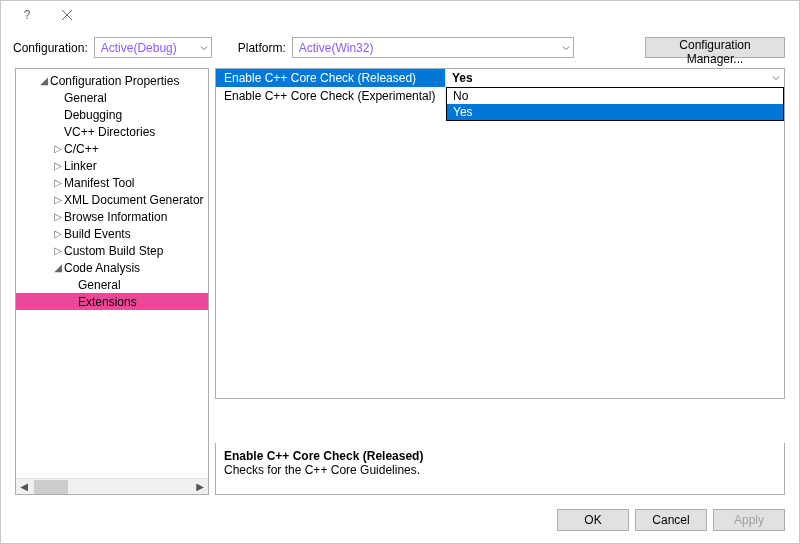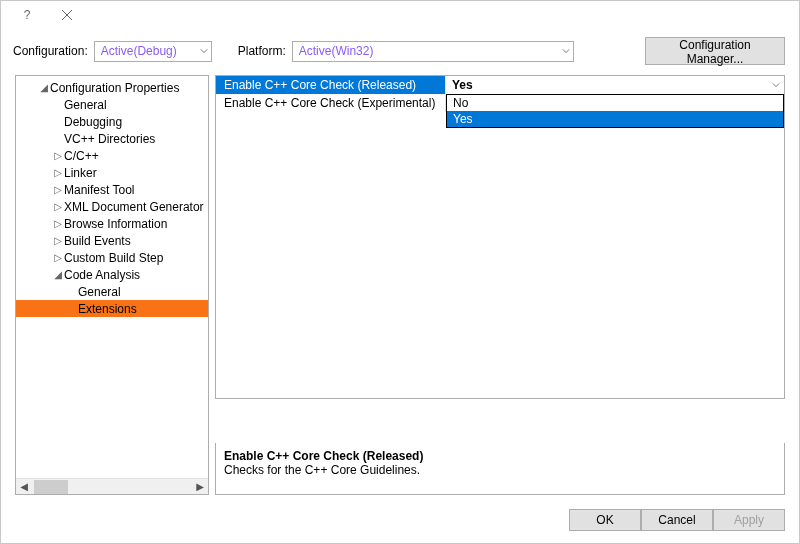--- a/index.html
+++ b/index.html
@@ -7,48 +7,48 @@
 .window { width: 800px; height: 544px; background: #fff; border: 1px solid #c8c8c8; display: flex; flex-direction: column; }
 .titlebar { height: 28px; display: flex; align-items: center; padding: 0 6px; background: #fff; color: #888; }
 .titlebar .title { flex: 1; font-size: 12px; }
 .titlebar .btn { width: 40px; height: 28px; display: flex; align-items: center; justify-content: center; color: #666; }
 .titlebar .btn svg { width: 10px; height: 10px; stroke: #666; stroke-width: 1; }
 .toolbar { display: flex; align-items: center; gap: 6px; padding: 8px 14px 10px 12px; }
 .toolbar label { color: #000; }
 .select { position: relative; }
 .select input { height: 21px; border: 1px solid #adadad; background: #fff; padding: 0 18px 0 6px; color: #8b5cf6; }
 .select .chev { position: absolute; right: 4px; top: 50%; transform: translateY(-50%); pointer-events: none; }
-.btn-flat { height: 28px; border: 1px solid #adadad; background: #e1e1e1; padding: 0 10px; color: #000; }
+.btn-flat { height: 21px; border: 1px solid #adadad; background: #e1e1e1; padding: 0 10px; color: #000; }
 .content { flex: 1; display: flex; gap: 6px; padding: 0 14px 6px 14px; min-height: 0; }
 .tree-wrap { width: 194px; border: 1px solid #adadad; background: #fff; display: flex; flex-direction: column; }
 .tree { flex: 1; overflow: hidden; padding-top: 3px; }
 .tree-row { height: 17px; display: flex; align-items: center; padding-left: 8px; color: #000; white-space: nowrap; }
 .tree-row .arrow { width: 12px; display: inline-flex; justify-content: center; color: #666; font-size: 10px;}
-.tree-row.sel { background: #f97316; }
+.tree-row.sel { background: #ec4899; }
 .ind1 { padding-left: 22px; }
 .ind2 { padding-left: 36px; }
 .ind3 { padding-left: 50px; }
 .hscroll { height: 16px; background: #f0f0f0; border-top: 1px solid #e3e3e3; display:flex; align-items:center;}
 .hscroll .thumb { width: 34px; height: 14px; background: #cdcdcd; margin-left:2px;}
 .hscroll .arrowbtn { width: 16px; height: 14px; display:flex;align-items:center;justify-content:center;color:#555;font-size:10px;}
 .right { flex: 1; display: flex; flex-direction: column; min-width: 0; gap: 44px; }
 .grid { flex: 1; border: 1px solid #adadad; background: #fff; position: relative; }
 .grow { height: 18px; display: flex; align-items: stretch; }
 .gcell-l { width: 230px; padding-left: 8px; display: flex; align-items: center; border-right: 1px solid #e3e3e3; }
 .gcell-r { flex: 1; padding-left: 6px; display: flex; align-items: center; position: relative; }
 .grow.selected .gcell-l { background: #0078d7; color: #fff; }
 .grow.selected .gcell-r { font-weight: bold; }
 .dropdown-chev { position: absolute; right: 4px; top: 50%; transform: translateY(-50%); }
 .dropdown-list { position: absolute; left: 230px; right: 0; top: 18px; border: 1px solid #000; background: #fff; z-index: 10; }
 .dd-opt { height: 16px; padding-left: 6px; display: flex; align-items: center; }
 .dd-opt.hl { background: #0078d7; color: #fff; }
 .desc { border: 1px solid #adadad; border-top: none; background: #fff; padding: 6px 8px; height: 52px; }
 .desc .dtitle { font-weight: bold; }
 .desc .dbody { color: #000; }
-.footer { display: flex; justify-content: flex-end; padding: 8px 14px 12px 14px; }
+.footer { display: flex; justify-content: flex-end; gap: 6px; padding: 8px 14px 12px 14px; }
 .footer button { width: 72px; height: 22px; border: 1px solid #adadad; background: #e1e1e1; color: #000; }
 .footer button:disabled { color: #a0a0a0; }
 .chev-svg { width: 8px; height: 8px; }
 </style>
 </head>
 <body>
 
 <div class="window">
   <div class="titlebar">
     <div class="btn">

